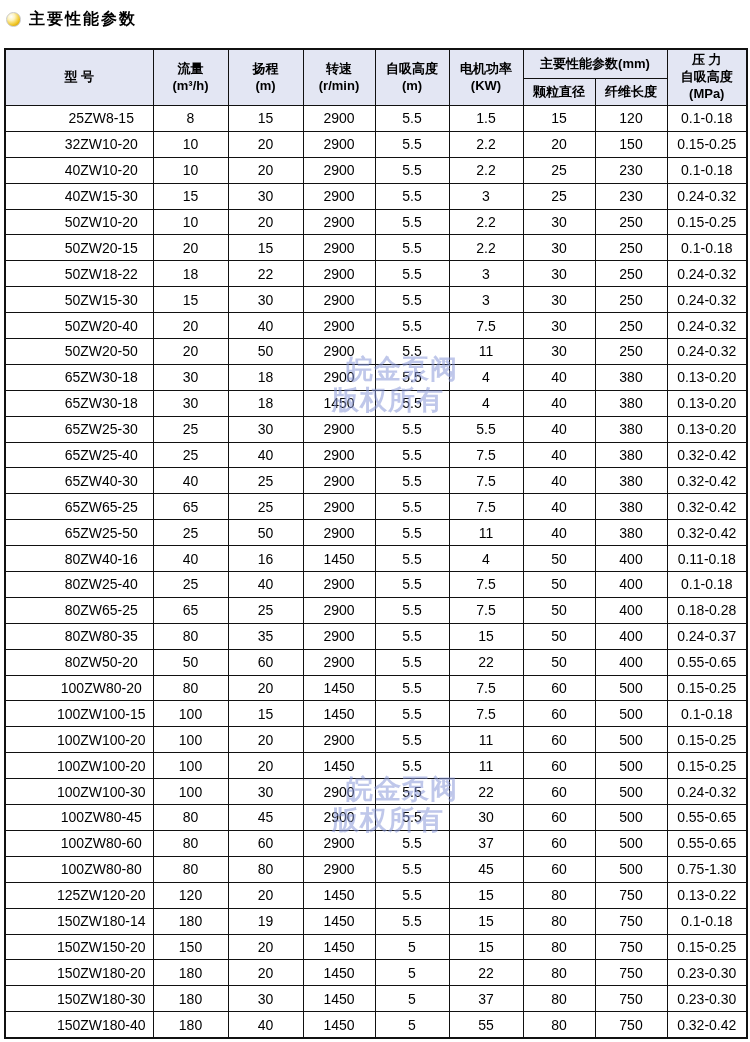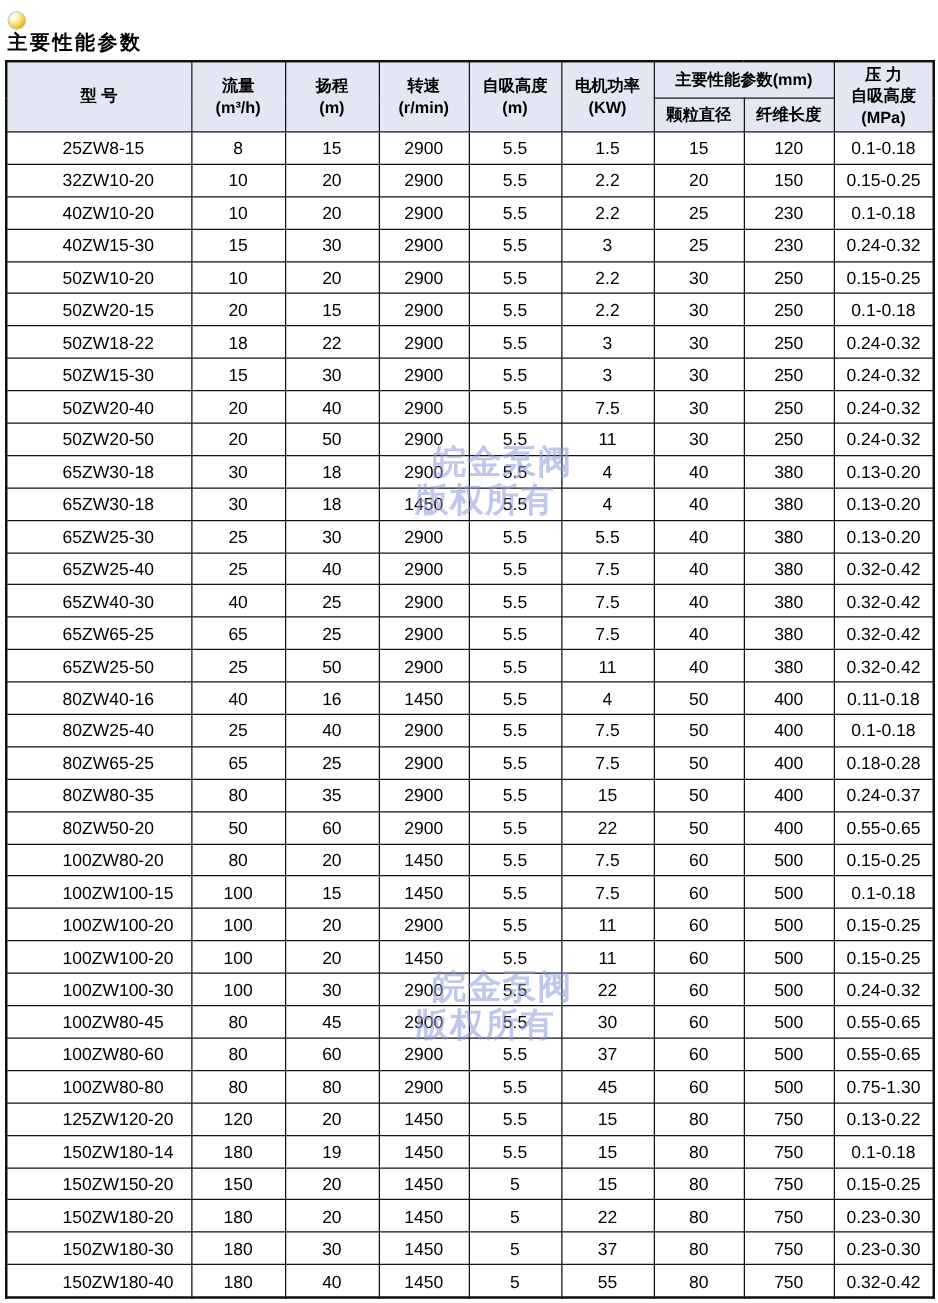--- a/index.html
+++ b/index.html
@@ -8,23 +8,23 @@
     width: 750px;
     height: 1042px;
     background: #ffffff;
     overflow: hidden;
     font-family: "Liberation Sans", "DejaVu Sans", sans-serif;
     color: #000;
     position: relative;
   }
   .title-row {
     display: flex;
+    align-items: center;
     margin: 9px 0 16px 6px;
     height: 20px;
-    flex-direction: column;
   }
   .bullet {
     width: 15px;
     height: 15px;
     border-radius: 50%;
     background: radial-gradient(circle at 32% 28%, #ffffff 0%, #fdf3c0 28%, #f5d34a 55%, #e4af00 78%, #b98c00 100%);
     border: 1px solid #c9c9c9;
     box-sizing: border-box;
     margin-right: 8px;
     flex: 0 0 auto;
@@ -61,21 +61,21 @@
   }
   table.spec thead tr.h1 th { height: 24px; }
   table.spec thead tr.h2 th { height: 22px; }
   table.spec tbody td {
     height: 24.9px;
     font-size: 14px;
     background: #ffffff;
     padding: 0;
   }
   table.spec tbody td.model-cell {
-    text-align: left;
+    text-align: center;
     padding-left: 44px;
   }
   .hdr-sub { font-size: 13px; font-weight: bold; }
   .watermark {
     position: absolute;
     left: 332px;
     width: 140px;
     font-size: 27px;
     font-weight: bold;
     line-height: 31px;

